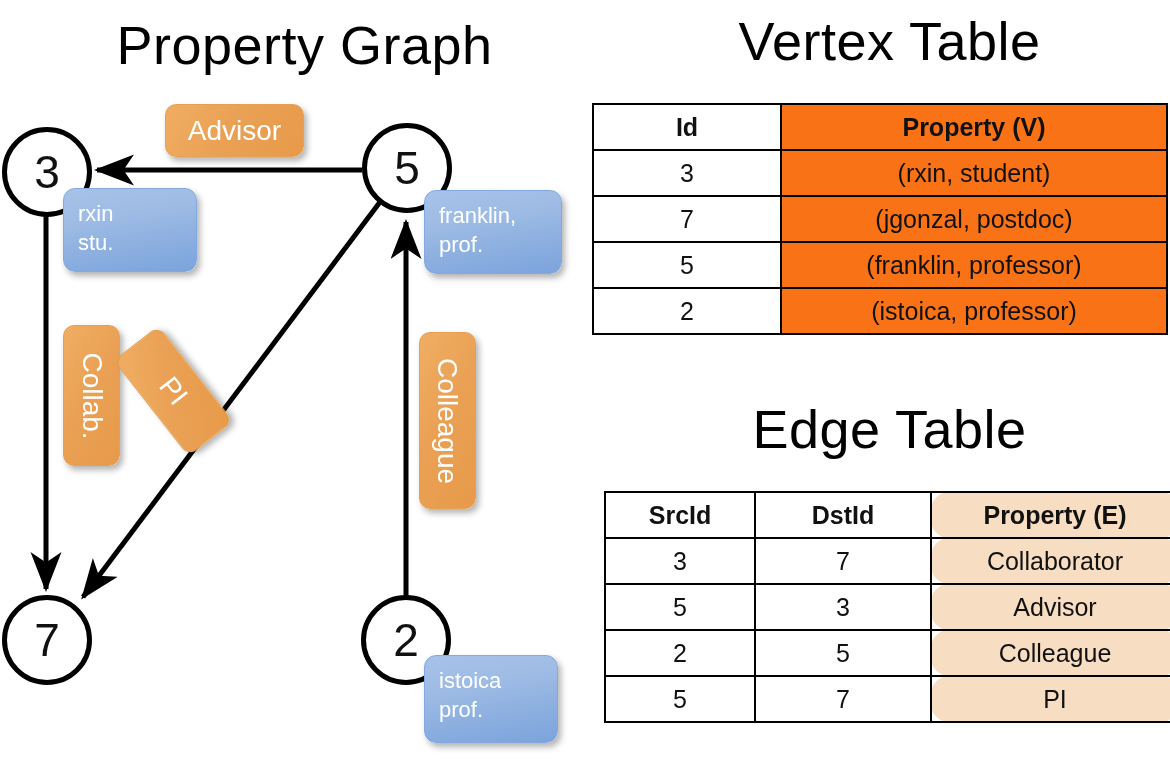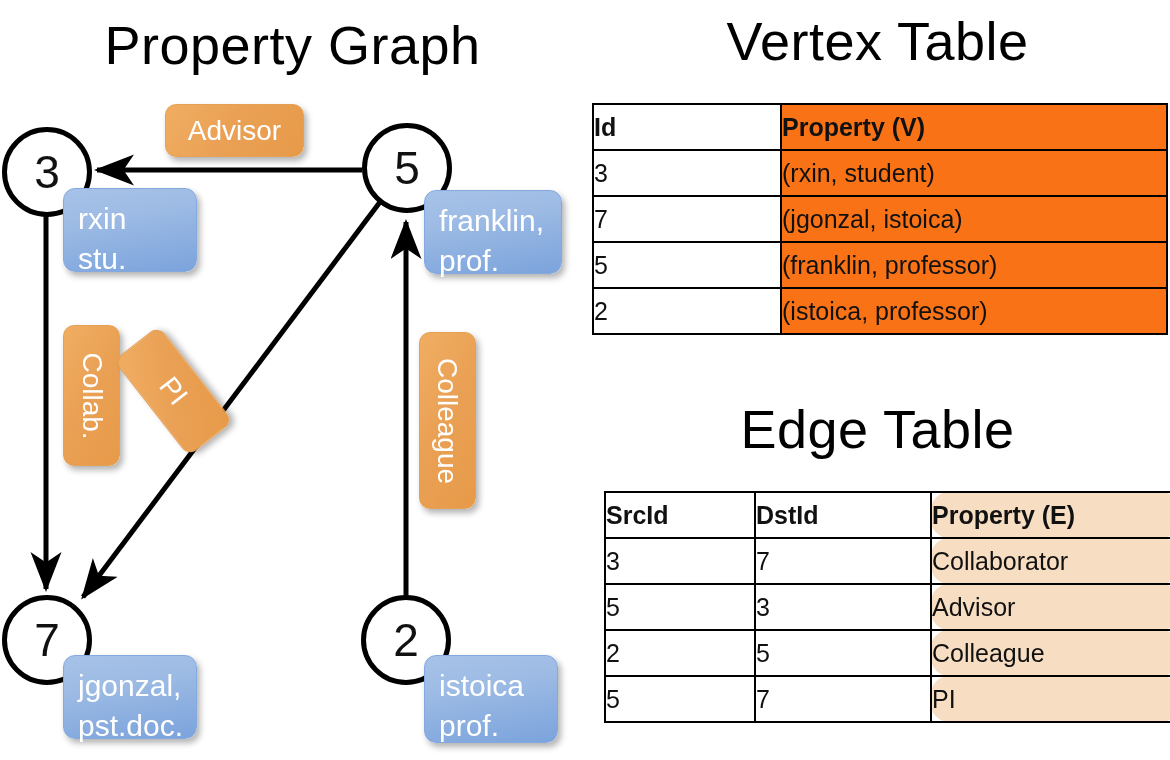--- a/index.html
+++ b/index.html
@@ -13,20 +13,21 @@
   
   .title{
     position:absolute;
     font-family:"Liberation Sans", sans-serif;
     font-weight:300;
     font-size:54px;
     letter-spacing:0.5px;
     color:#000;
     white-space:nowrap;
     text-align:center;
+    margin-left:12px;
   }
   #title-property-graph{left:0;top:14px;width:585px;}
   #title-vertex-table{left:585px;top:10px;width:585px;}
   #title-edge-table{left:585px;top:398px;width:585px;}
 
   
   #graph-svg{position:absolute;left:0;top:0;width:585px;height:760px;}
 
   
   .node{
@@ -53,21 +54,21 @@
   
   .prop-box{
     position:absolute;
     border-radius:12px;
     background:linear-gradient(170deg,#a7c2e8 0%,#9dbbe4 35%,#7ba3dc 100%);
     border:1px solid #84a9de;
     box-shadow:3px 4px 6px rgba(0,0,0,0.30);
     color:#fff;
     font-family:"Liberation Sans", sans-serif;
     font-weight:300;
-    font-size:30px;
+    font-size:22px;
     line-height:1.32;
     padding:10px 0 0 14px;
     box-sizing:border-box;
     white-space:pre-line;
   }
   #prop-box-3{left:63px;top:188px;width:134px;height:84px;}
   #prop-box-5{left:424px;top:190px;width:138px;height:84px;}
   #prop-box-7{left:63px;top:655px;width:134px;height:84px;}
   #prop-box-2{left:424px;top:655px;width:134px;height:88px;}
 
@@ -100,21 +101,21 @@
 
   
   .dtable{
     position:absolute;
     border-collapse:collapse;
     font-family:"Liberation Sans", sans-serif;
     table-layout:fixed;
   }
   .dtable td,.dtable th{
     border:2px solid #000;
-    text-align:left;
+    text-align:center;
     font-weight:300;
     font-size:25px;
     color:#111;
     padding:0;
     height:44px;
   }
   .dtable th{
     font-weight:bold;
     font-size:25px;
   }
@@ -177,22 +178,20 @@
     <span>7</span>
   </div>
   <div class="node" id="node-2">
     <span>2</span>
   </div>
 
   <div class="prop-box" id="prop-box-3">rxin
 stu.</div>
   <div class="prop-box" id="prop-box-5">franklin,
 prof.</div>
-  <div class="prop-box" id="prop-box-7">jgonzal,
-pst.doc.</div>
   <div class="prop-box" id="prop-box-2">istoica
 prof.</div>
 
   <table class="dtable" id="vertex-table">
     <colgroup>
         <col class="c1">
         <col class="c2">
       </colgroup>
     <thead>
       <tr>
@@ -200,21 +199,21 @@
         <th class="vprop">Property (V)</th>
       </tr>
     </thead>
     <tbody>
       <tr>
         <td>3</td>
         <td class="vprop">(rxin, student)</td>
       </tr>
       <tr>
         <td>7</td>
-        <td class="vprop">(jgonzal, istoica)</td>
+        <td class="vprop">(jgonzal, postdoc)</td>
       </tr>
       <tr>
         <td>5</td>
         <td class="vprop">(franklin, professor)</td>
       </tr>
       <tr>
         <td>2</td>
         <td class="vprop">(istoica, professor)</td>
       </tr>
     </tbody>

